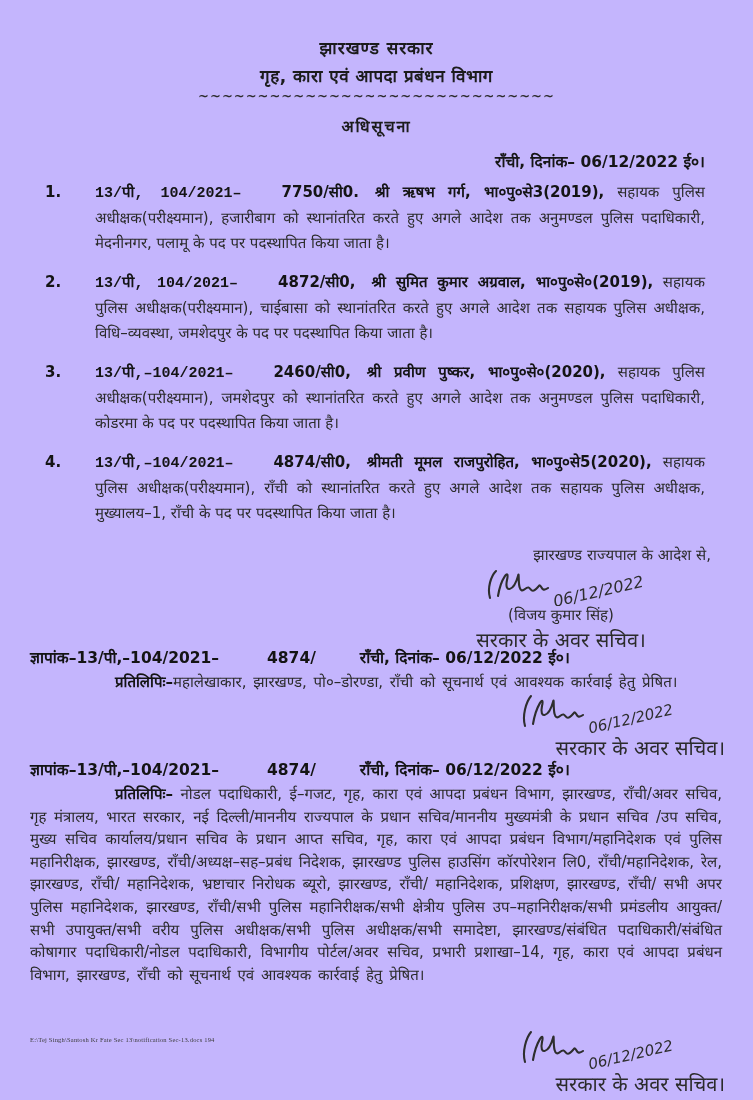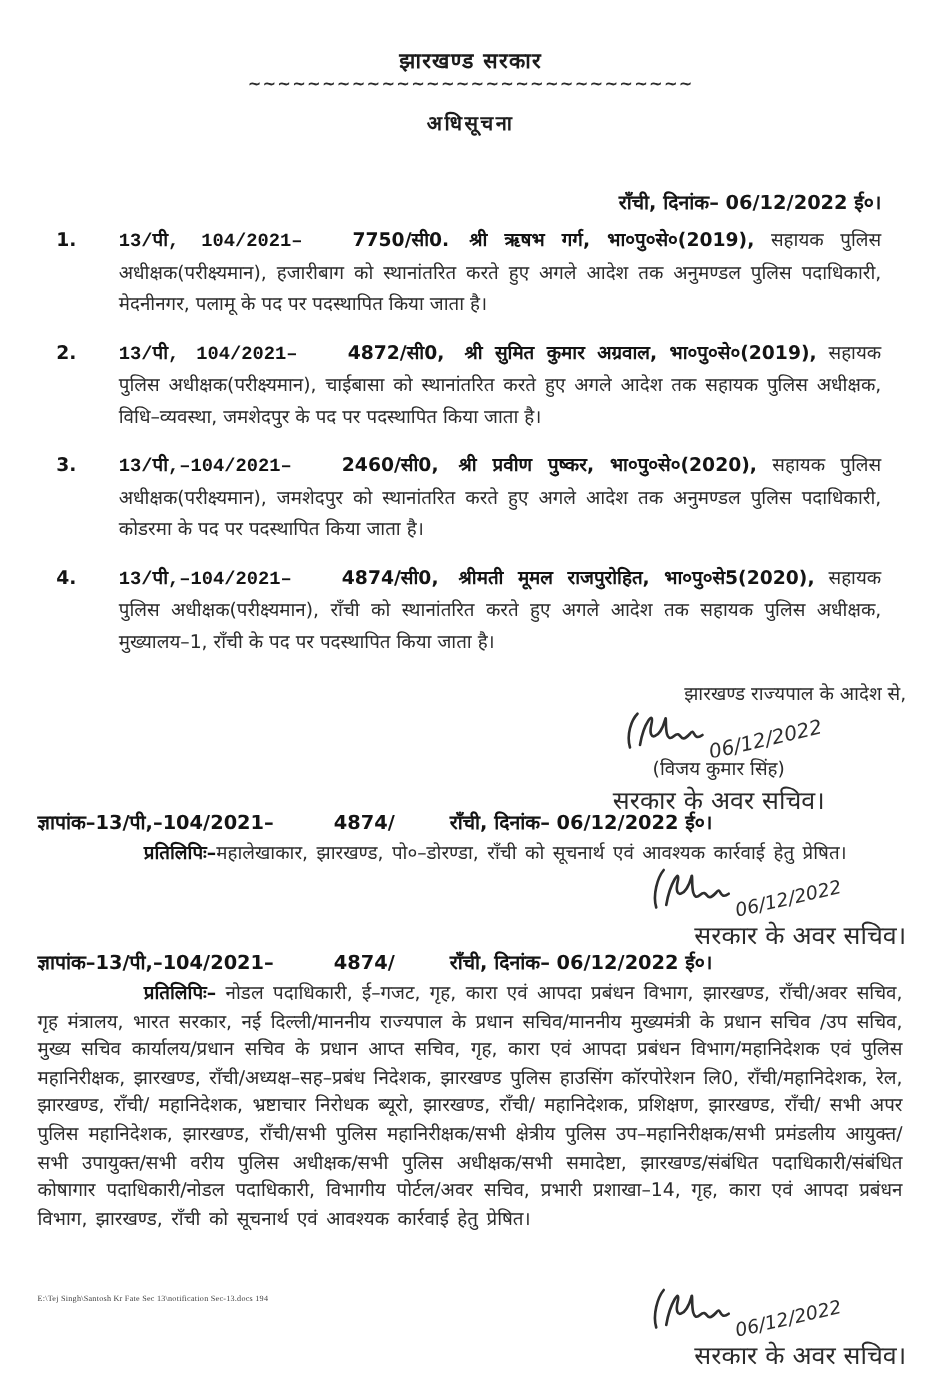--- a/index.html
+++ b/index.html
@@ -1,34 +1,34 @@
 <!DOCTYPE html>
 <html><head>
 <meta charset="utf-8">
 <style>
   html,body{margin:0;padding:0;background:#e8e8e8;}
   .page{
     width:753px;height:1100px;position:relative;overflow:hidden;
-    background:#ffffff;margin:0 auto;
+    background:#c4b5fd;margin:0 auto;
     font-family:"DejaVu Sans",sans-serif;color:#2b2b2b;
   }
   .hdr{position:absolute;top:36px;left:0;right:0;text-align:center;}
   .hdr .gov{font-size:17px;font-weight:bold;color:#1c1c1c;letter-spacing:1px;}
   .hdr .dept{font-size:17px;font-weight:bold;color:#1c1c1c;margin-top:5px;letter-spacing:.5px;}
   .hdr .divider{font-size:13px;font-weight:bold;color:#2a2a2a;line-height:11px;margin-top:3px;letter-spacing:1px;}
   .hdr .title{font-size:16px;font-weight:bold;color:#1c1c1c;margin-top:14px;letter-spacing:2px;}
   .dateline{position:absolute;top:150px;right:48px;font-size:15.5px;font-weight:bold;color:#161616;}
   .orders{position:absolute;top:180px;left:45px;right:48px;}
   .order{position:relative;padding-left:50px;margin-bottom:14px;font-size:15px;line-height:25px;text-align:justify;}
   .order .num{position:absolute;left:0;top:0;font-weight:bold;color:#141414;}
   .order .ref{font-weight:bold;color:#141414;margin-right:40px;font-family:Liberation Mono, monospace;}
   .order .lno{font-weight:bold;color:#141414;margin-right:16px;}
   .order .officer{font-weight:bold;color:#141414;}
   .sigblock{position:absolute;text-align:center;}
-  .sig1{top:544px;right:28px;width:300px;}
+  .sig1{top:544px;right:42px;width:300px;}
   .sig1 .by-order{font-size:15px;text-align:right;white-space:nowrap;}
   .sigscribble{display:block;margin:0 0 0 auto;}
   .sig1 .sigscribble{margin:-2px 4px 0 auto;}
   .signame{font-size:15px;margin-top:-2px;}
   .sigdesig{font-size:20px;margin-top:2px;}
   .memo{position:absolute;left:30px;right:31px;}
   .memo1{top:646px;}
   .memo2{top:758px;}
   .memo-line{font-size:15.5px;font-weight:bold;color:#141414;white-space:nowrap;}
   .memo-line .m-no{margin-right:48px;text-align:center;}
@@ -44,29 +44,30 @@
     font-family:Liberation Serif, serif;letter-spacing:.2px;}
   svg text{font-family:"DejaVu Sans",sans-serif;font-style:italic;}
 </style>
 </head>
 <body>
 
 <div class="page">
 
   <div class="hdr">
     <div class="gov">झारखण्ड सरकार</div>
+    <div class="dept">गृह, कारा एवं आपदा प्रबंधन विभाग</div>
     <div class="divider">~~~~~~~~~~~~~~~~~~~~~~~~~~~~~~</div>
     <div class="title">अधिसूचना</div>
   </div>
 
   <div class="dateline">राँची, दिनांक– 06/12/2022 ई०।</div>
 
   <div class="orders">
     <div class="order">
-      <span class="num">1.</span><span class="ref">13/पी, 104/2021–</span><span class="lno">7750/सी0.</span><span class="officer">श्री ऋषभ गर्ग, भा०पु०से०(2019),</span> <span class="details">सहायक पुलिस अधीक्षक(परीक्ष्यमान), हजारीबाग को स्थानांतरित करते हुए अगले आदेश तक अनुमण्डल पुलिस पदाधिकारी, मेदनीनगर, पलामू के पद पर पदस्थापित किया जाता है।</span>
+      <span class="num">1.</span><span class="ref">13/पी, 104/2021–</span><span class="lno">7750/सी0.</span><span class="officer">श्री ऋषभ गर्ग, भा०पु०से3(2019),</span> <span class="details">सहायक पुलिस अधीक्षक(परीक्ष्यमान), हजारीबाग को स्थानांतरित करते हुए अगले आदेश तक अनुमण्डल पुलिस पदाधिकारी, मेदनीनगर, पलामू के पद पर पदस्थापित किया जाता है।</span>
     </div>
     <div class="order">
       <span class="num">2.</span><span class="ref">13/पी, 104/2021–</span><span class="lno">4872/सी0,</span><span class="officer">श्री सुमित कुमार अग्रवाल, भा०पु०से०(2019),</span> <span class="details">सहायक पुलिस अधीक्षक(परीक्ष्यमान), चाईबासा को स्थानांतरित करते हुए अगले आदेश तक सहायक पुलिस अधीक्षक, विधि–व्यवस्था, जमशेदपुर के पद पर पदस्थापित किया जाता है।</span>
     </div>
     <div class="order">
       <span class="num">3.</span><span class="ref">13/पी,–104/2021–</span><span class="lno">2460/सी0,</span><span class="officer">श्री प्रवीण पुष्कर, भा०पु०से०(2020),</span> <span class="details">सहायक पुलिस अधीक्षक(परीक्ष्यमान), जमशेदपुर को स्थानांतरित करते हुए अगले आदेश तक अनुमण्डल पुलिस पदाधिकारी, कोडरमा के पद पर पदस्थापित किया जाता है।</span>
     </div>
     <div class="order">
       <span class="num">4.</span><span class="ref">13/पी,–104/2021–</span><span class="lno">4874/सी0,</span><span class="officer">श्रीमती मूमल राजपुरोहित, भा०पु०से5(2020),</span> <span class="details">सहायक पुलिस अधीक्षक(परीक्ष्यमान), राँची को स्थानांतरित करते हुए अगले आदेश तक सहायक पुलिस अधीक्षक, मुख्यालय–1, राँची के पद पर पदस्थापित किया जाता है।</span>
     </div>

